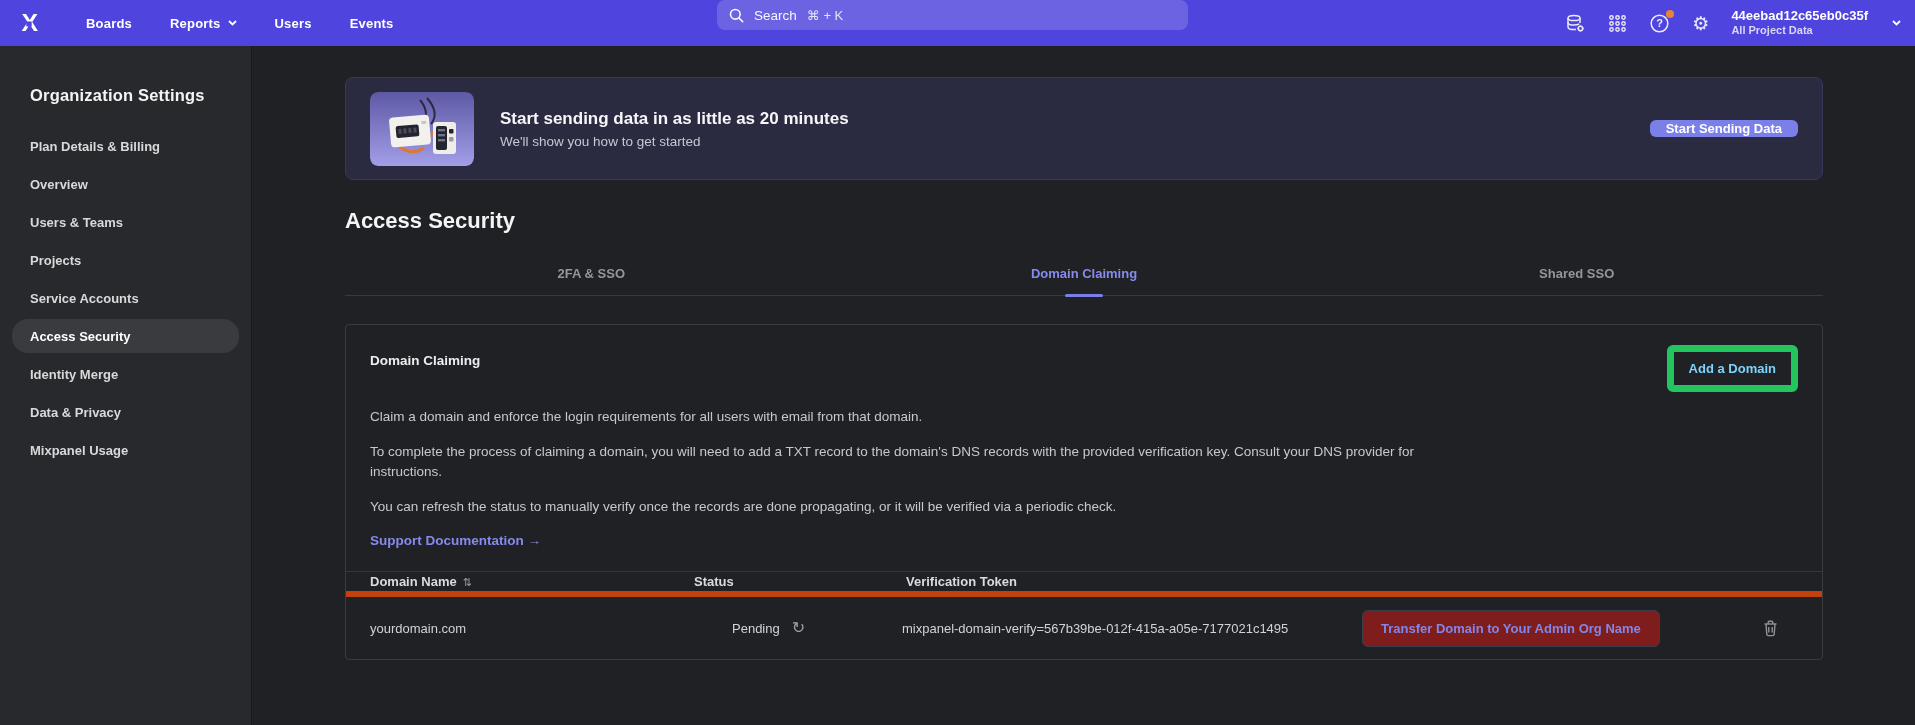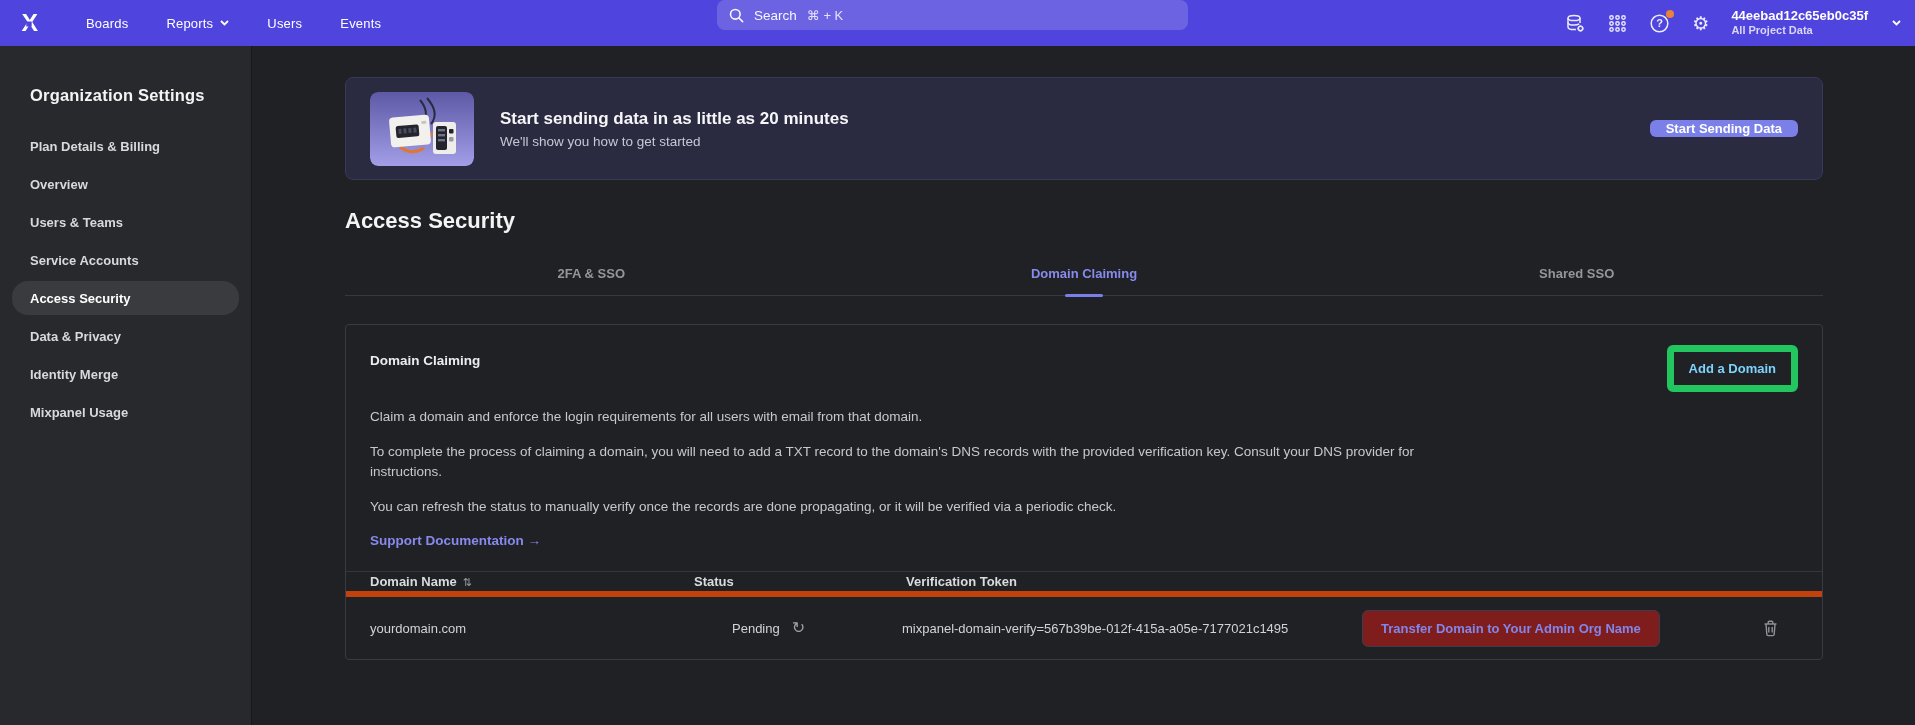--- a/index.html
+++ b/index.html
@@ -25,21 +25,21 @@
     padding-left: 6px;
     color:#fff; font-weight:bold; font-size:23px;
   }
   .logo .x-glyph { position:relative; line-height:1; letter-spacing:-1px; transform: scaleX(1.08); }
   .logo .x-glyph::after {
     content:""; position:absolute; left:50%; top:54%;
     width:5px; height:5px; background:#4f44dd; transform:translate(-50%,-50%);
   }
   .nav-items { display:flex; align-items:center; gap:38px; margin-left:26px; }
   .nav-item {
-    color:#ffffff; font-size:13px; font-weight:400; cursor:pointer;
+    color:#ffffff; font-size:13px; font-weight:700; cursor:pointer;
     display:flex; align-items:center; gap:7px; letter-spacing:.2px;
   }
   .chev { width:9px; height:6px; }
   .chev polyline { fill:none; stroke:#ffffff; stroke-width:1.8; }
   .searchbar {
     position:absolute; left:717px; top:0; width:471px; height:30px;
     background: rgba(255,255,255,.17);
     border-radius: 8px;
     display:flex; align-items:center; gap:10px;
     padding:0 12px; cursor:text;
@@ -242,24 +242,25 @@
   </div>
 </div>
 
 <div class="shell">
 
   <div class="sidebar">
     <div class="sidebar-title">Organization Settings</div>
     <div class="side-item">Plan Details &amp; Billing</div>
     <div class="side-item">Overview</div>
     <div class="side-item">Users &amp; Teams</div>
+    <div class="side-item">Projects</div>
     <div class="side-item">Service Accounts</div>
     <div class="side-item active">Access Security</div>
+    <div class="side-item">Identity Merge</div>
     <div class="side-item">Data &amp; Privacy</div>
-    <div class="side-item">Identity Merge</div>
     <div class="side-item">Mixpanel Usage</div>
   </div>
 
   <div class="main">
     <div class="content">
 
       <div class="banner">
         <span class="banner-illustration">
           <svg width="104" height="74" viewBox="0 0 104 74">
             <defs>

